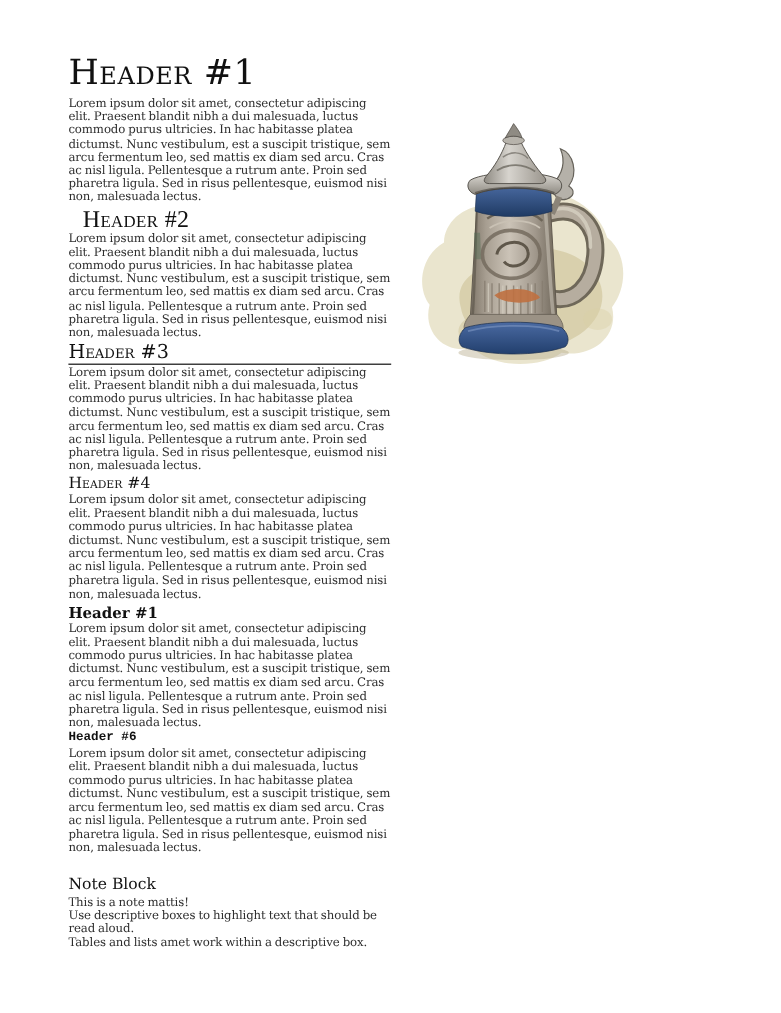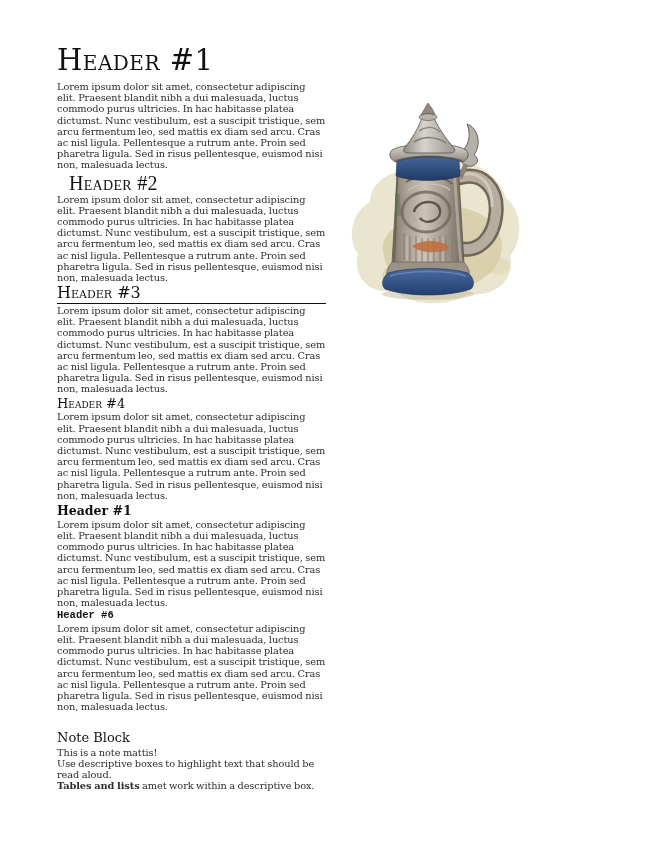--- a/index.html
+++ b/index.html
@@ -37,21 +37,21 @@
     font-size:16px;line-height:1.05;margin:2px 0 1px;
     border-bottom:1.4px solid #0f0f0f;padding-bottom:1px;
   }
   h4{font-size:13px;line-height:1.05;margin:2px 0 1px;}
   h5{font-size:12.5px;line-height:1.1;margin:3px 0 1px;font-weight:bold;color:#111111;}
   h6{font-size:10.5px;line-height:1.1;margin:2px 0 1px;font-weight:bold;color:#111111;font-family:Liberation Mono, monospace;}
   .block-title{
     font-size:13px;line-height:1.1;margin:19px 0 1px;
     font-weight:normal;color:#111111;
   }
-  .lead-bold{font-weight:bold;}
+  .lead-bold{font-weight:normal;}
   .art{
     position:absolute;
     left:348px;
     top:98px;
     width:182px;
     height:212px;
     margin:0;
   }
   .art svg{display:block;width:182px;height:212px;}
 </style>

